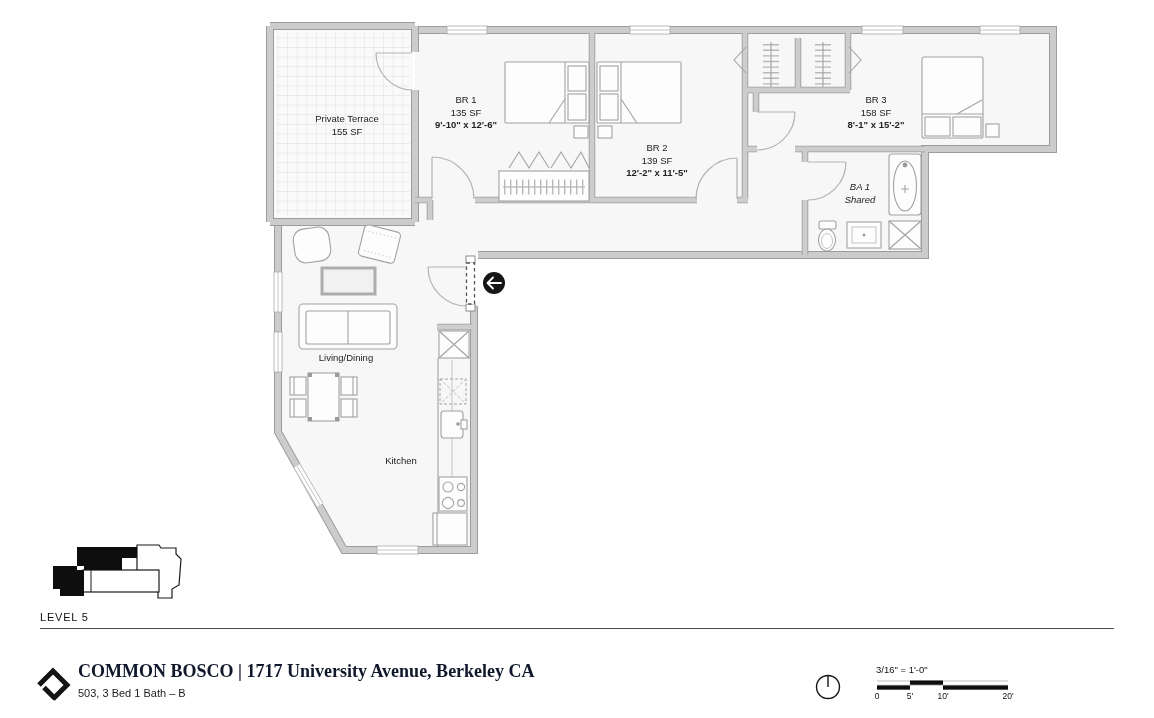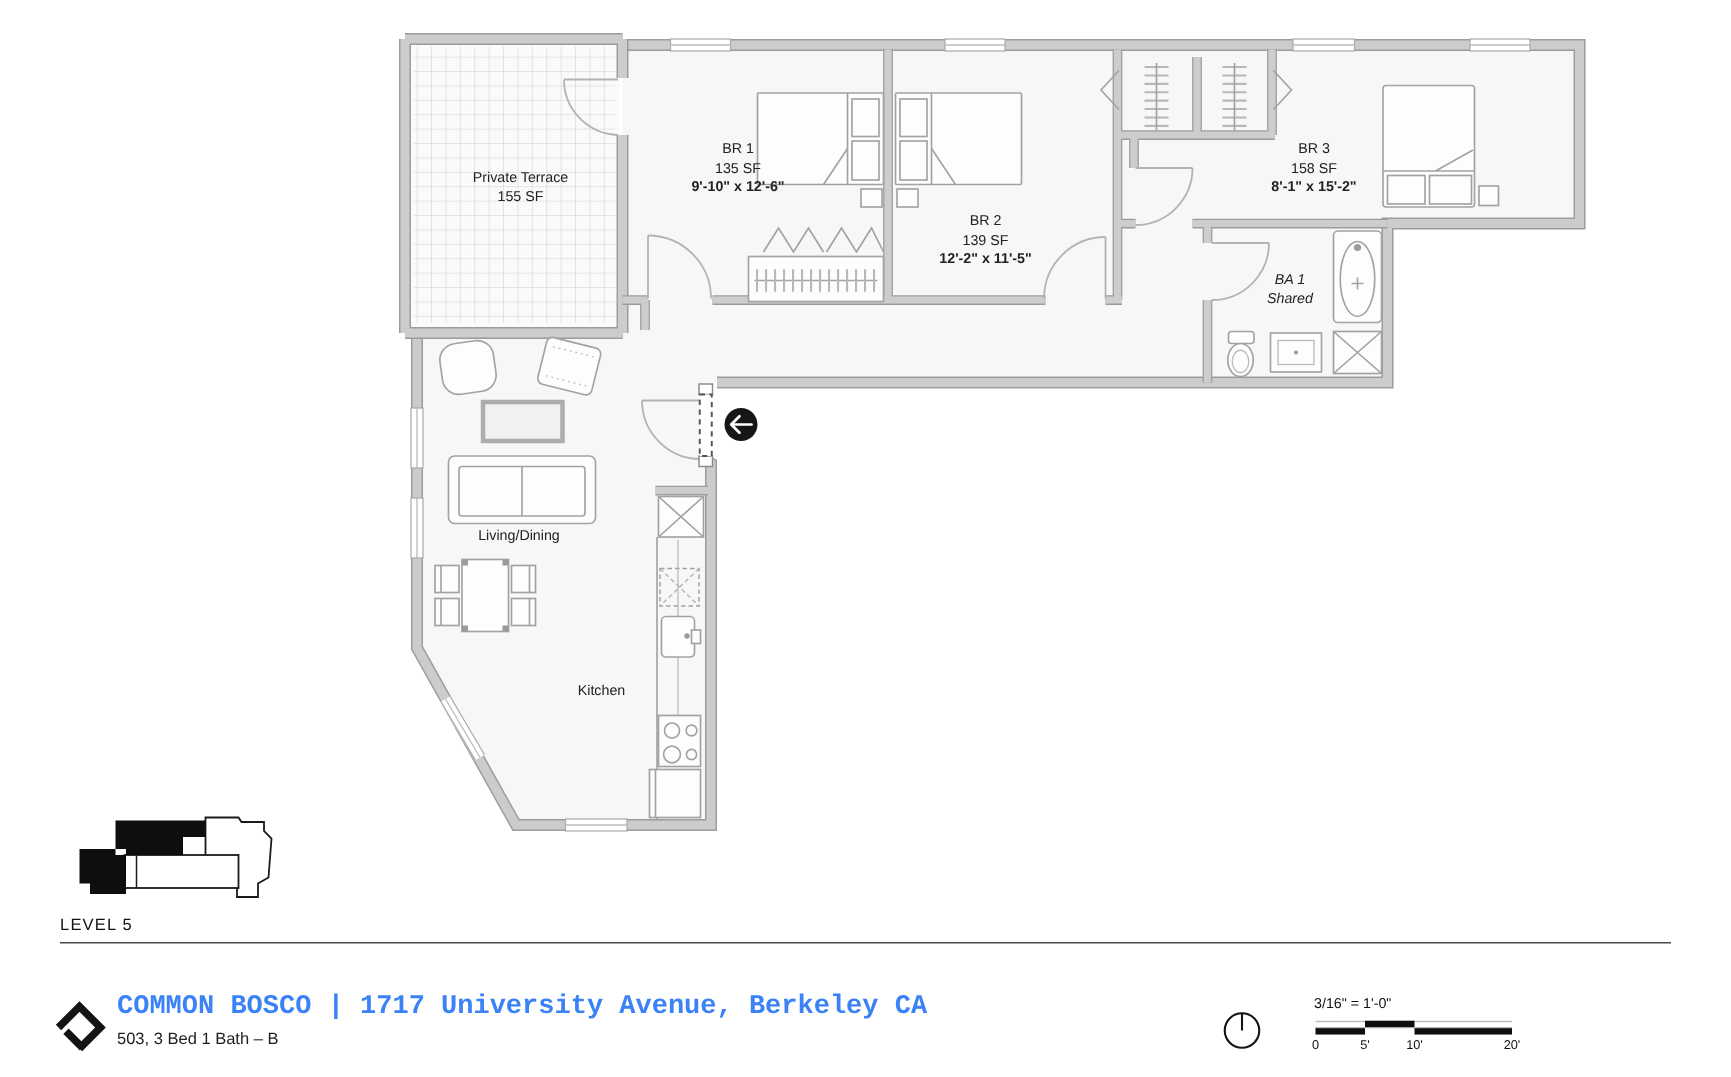--- a/index.html
+++ b/index.html
@@ -14,22 +14,22 @@
   .fixture{fill:#fdfdfd;stroke:#a2a2a2;stroke-width:1.1;}
   .fline{fill:none;stroke:#a2a2a2;stroke-width:1.1;}
   .flite{fill:none;stroke:#bdbdbd;stroke-width:0.9;}
   .door{fill:none;stroke:#b3b3b3;stroke-width:1.2;}
   .win{fill:#ffffff;stroke:#a8a8a8;stroke-width:0.8;}
   .room-label{position:absolute;transform:translateX(-50%);text-align:center;
       font-size:9.5px;line-height:12.5px;color:#222;white-space:nowrap;}
   .room-label .dims{font-weight:bold;}
   .lvl{position:absolute;left:40px;top:611px;font-size:11px;letter-spacing:.8px;color:#111;}
   .rule{position:absolute;left:40px;top:628px;width:1074px;height:1px;background:#4a4a4a;}
-  .title{position:absolute;left:78px;top:661px;font-family:Liberation Mono, monospace;
-      font-weight:700;font-size:18px;color:#3b82f6;white-space:nowrap;}
+  .title{position:absolute;left:78px;top:661px;font-family:Liberation Serif, serif;
+      font-weight:700;font-size:18px;color:#0f172a;white-space:nowrap;}
   .subtitle{position:absolute;left:78px;top:687px;font-size:11px;color:#1d1d1d;white-space:nowrap;}
   .scale-label{position:absolute;left:876px;top:664px;font-size:9.5px;color:#111;white-space:nowrap;}
   .tick{position:absolute;top:691px;transform:translateX(-50%);font-size:8.5px;color:#111;}
   .copyright{position:absolute;right:32px;top:664px;font-size:9.5px;line-height:13px;
       text-align:right;color:#111;}
 </style>
 </head>
 <body>
 
 <div class="stage">
@@ -286,21 +286,21 @@
   <g transform="translate(36,668)">
     <path d="M3,17 L17,3 L31,17 L17,31" fill="none" stroke="#141414" stroke-width="5"></path>
     <line x1="8" y1="19.5" x2="19" y2="30.5" stroke="#141414" stroke-width="5"></line>
   </g>
 </svg>
 
 <div class="room-label" style="left:347px;top:113px;">
   <div>Private Terrace</div>
   <div>155 SF</div>
 </div>
-<div class="room-label" style="left:466px;top:94px;margin-left:26px;">
+<div class="room-label" style="left:466px;top:94px;">
   <div>BR 1</div>
   <div>135 SF</div>
   <div class="dims">9'-10" x 12'-6"</div>
 </div>
 <div class="room-label" style="left:657px;top:142px;">
   <div>BR 2</div>
   <div>139 SF</div>
   <div class="dims">12'-2" x 11'-5"</div>
 </div>
 <div class="room-label" style="left:876px;top:94px;">

